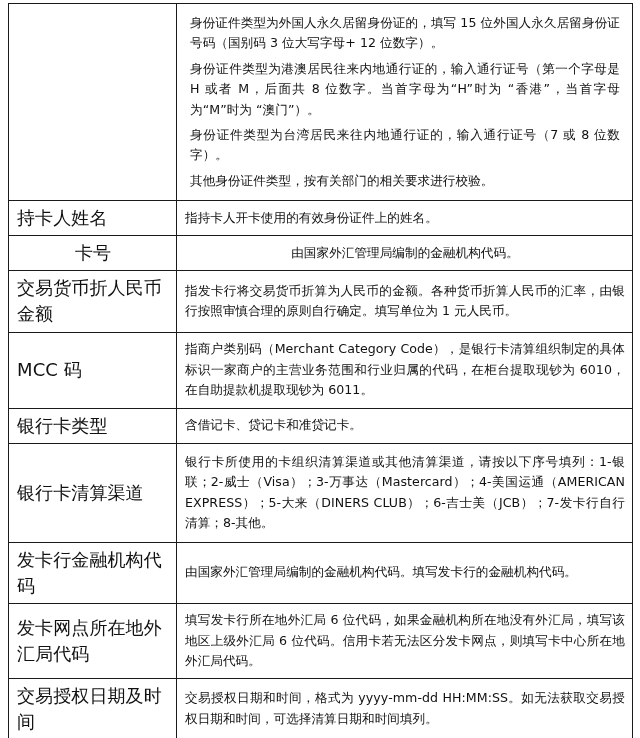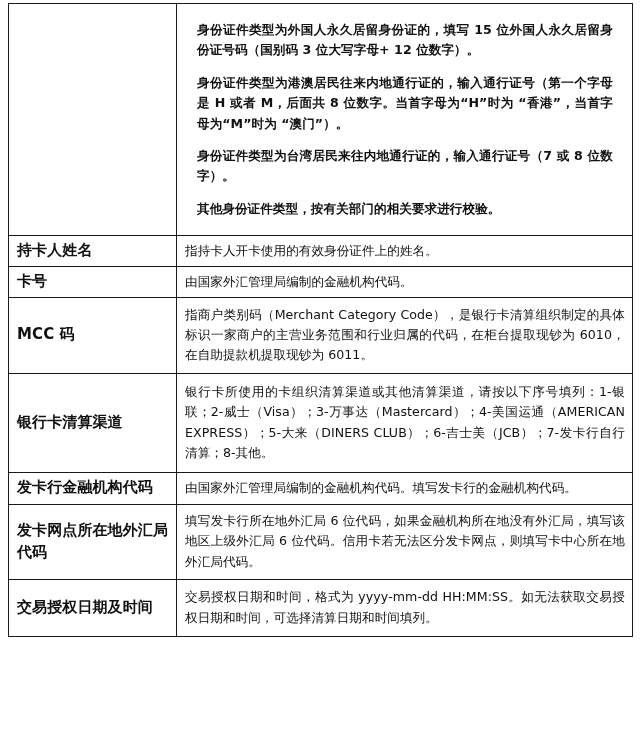--- a/index.html
+++ b/index.html
@@ -31,44 +31,43 @@
   #spec-table col.c-term { width: 168px; }
   #spec-table col.c-desc { width: 456px; }
   #spec-table td {
     border: 1.5px solid #1a1a1a;
     vertical-align: middle;
     padding: 4px 7px 4px 8px;
     color: #111111;
     background: #ffffff;
   }
   td.term-cell {
-    font-size: 15px;
+    font-size: 18px;
     line-height: 1.45;
-    font-weight: 700;
+    font-weight: 400;
     letter-spacing: 0.1px;
     word-break: break-all;
   }
   td.desc-cell {
     font-size: 12.6px;
     line-height: 1.62;
     font-weight: 500;
     text-align: justify;
     text-justify: inter-character;
     word-break: break-all;
     letter-spacing: 0.05px;
   }
   td.desc-cell p {
-    margin: 12px;
+    margin: 5px;
     padding: 0;
-    font-weight: bold;
   }
   tr.r-idtype td { height: 178px; }
   tr.r-idtype td.desc-cell { vertical-align: top; padding-top: 5px; }
   tr.r-name td { height: 21px; }
-  tr.r-cardno td { height: 21px; }
+  tr.r-cardno td { height: 21px; text-align: center; }
   tr.r-curr td { height: 22px; }
   tr.r-amount td { height: 42px; }
   tr.r-cny td { height: 44px; }
   tr.r-mcc td { height: 67px; }
   tr.r-cardtype td { height: 22px; }
   tr.r-channel td { height: 90px; }
   tr.r-instcode td { height: 23px; margin-left: 16px; }
   tr.r-branchcode td { height: 66px; }
   tr.r-authtime td { height: 48px; }
   tr.r-channel td.desc-cell,
@@ -107,26 +106,34 @@
         <td class="desc-cell">指持卡人开卡使用的有效身份证件上的姓名。</td>
       </tr>
 
       <tr class="r-cardno">
         <td class="term-cell">卡号</td>
         <td class="desc-cell">由国家外汇管理局编制的金融机构代码。</td>
       </tr>
 
 
 
+      <tr class="r-cny">
+        <td class="term-cell">交易货币折人民币金额</td>
+        <td class="desc-cell">指发卡行将交易货币折算为人民币的金额。各种货币折算人民币的汇率，由银行按照审慎合理的原则自行确定。填写单位为 1 元人民币。</td>
+      </tr>
 
       <tr class="r-mcc">
         <td class="term-cell">MCC 码</td>
         <td class="desc-cell">指商户类别码（Merchant Category Code），是银行卡清算组织制定的具体标识一家商户的主营业务范围和行业归属的代码，在柜台提取现钞为 6010，在自助提款机提取现钞为 6011。</td>
       </tr>
 
+      <tr class="r-cardtype">
+        <td class="term-cell">银行卡类型</td>
+        <td class="desc-cell">含借记卡、贷记卡和准贷记卡。</td>
+      </tr>
 
       <tr class="r-channel">
         <td class="term-cell">银行卡清算渠道</td>
         <td class="desc-cell">银行卡所使用的卡组织清算渠道或其他清算渠道，请按以下序号填列：1-银联；2-威士（Visa）；3-万事达（Mastercard）；4-美国运通（AMERICAN EXPRESS）；5-大来（DINERS CLUB）；6-吉士美（JCB）；7-发卡行自行清算；8-其他。</td>
       </tr>
 
       <tr class="r-instcode">
         <td class="term-cell">发卡行金融机构代码</td>
         <td class="desc-cell">由国家外汇管理局编制的金融机构代码。填写发卡行的金融机构代码。</td>
       </tr>

